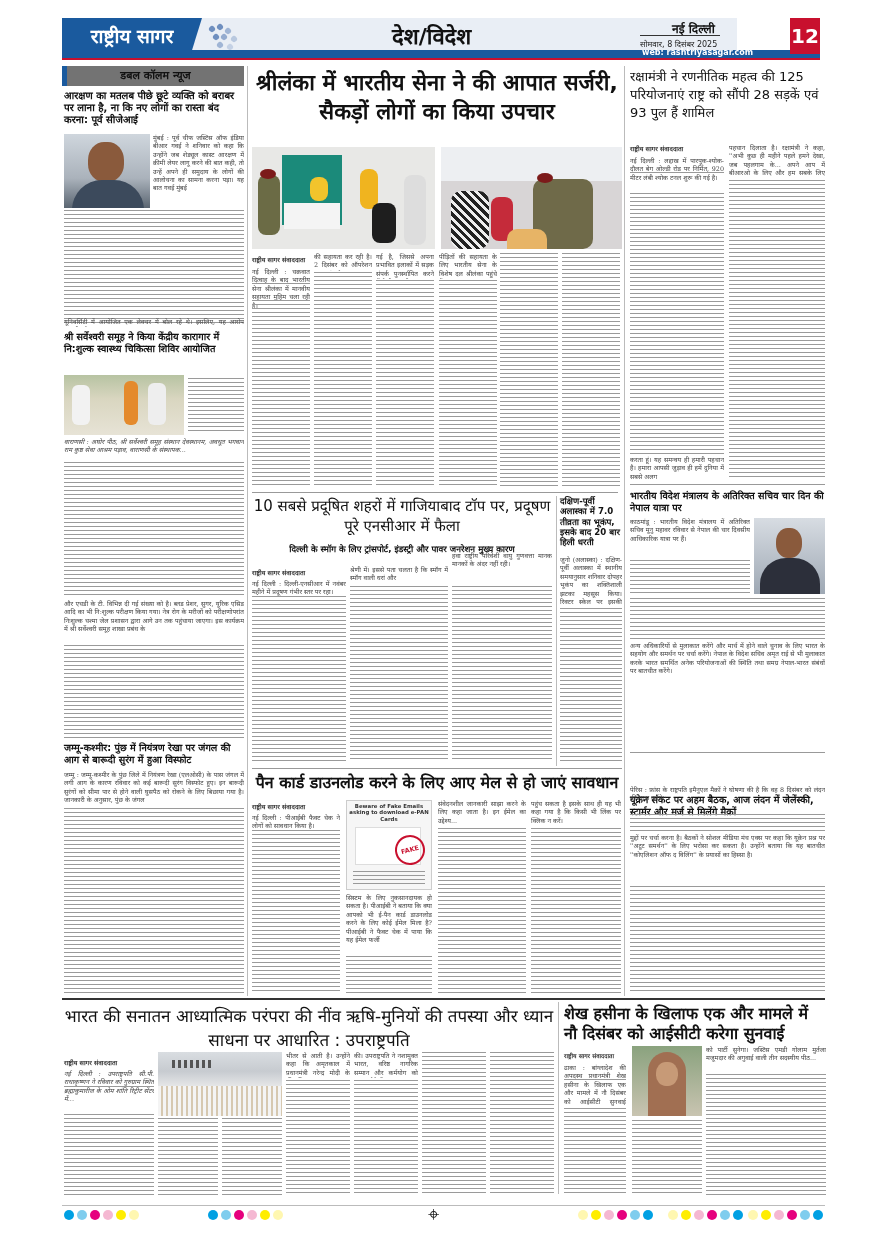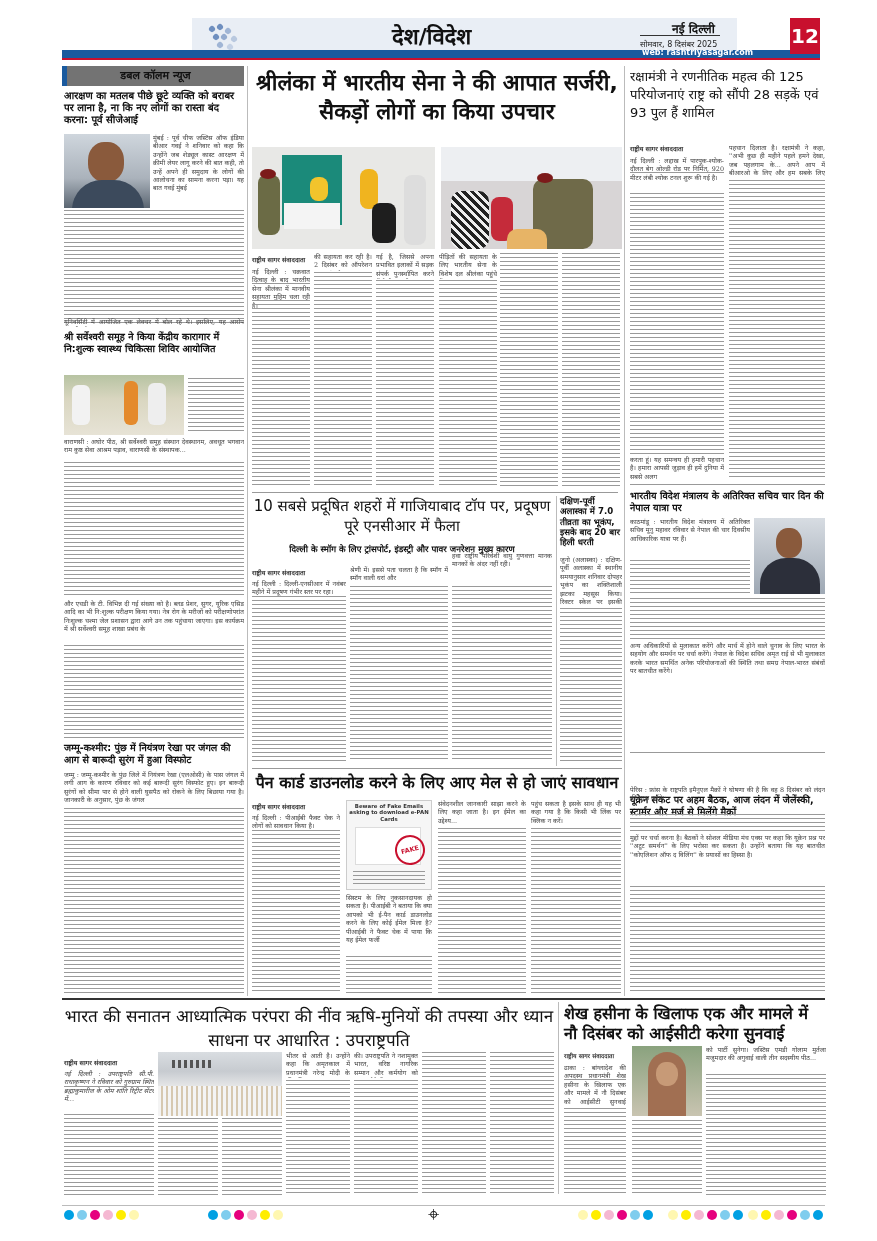--- a/index.html
+++ b/index.html
@@ -28,20 +28,21 @@
   .hrule{background:#999;height:1px;}
   .textlines{background:repeating-linear-gradient(to bottom,#9a9a9a 0 1px,transparent 1px 4px);}
 </style>
 </head>
 <body>
 
 <div id="masthead" class="abs">
   <div id="mast-mid" class="abs"></div>
   <div id="mast-bar" class="abs"></div>
   <div id="mast-redline" class="abs"></div>
+  <div id="mast-brand" class="abs">राष्ट्रीय सागर</div>
   <div id="mast-dots" class="abs">
     <span style="left:2px;top:4px"></span>
       <span style="left:10px;top:2px"></span>
       <span style="left:18px;top:6px;opacity:.6"></span>
     <span style="left:6px;top:12px"></span>
       <span style="left:14px;top:12px;opacity:.7"></span>
       <span style="left:24px;top:14px;opacity:.4"></span>
     <span style="left:10px;top:20px;opacity:.6"></span>
       <span style="left:20px;top:22px;opacity:.3"></span>
   </div>
@@ -65,21 +66,21 @@
 <div class="abs textlines" style="left:64px;top:210px;width:180px;height:116px;"></div>
 <div class="abs body" style="left:64px;top:318px;width:180px;height:9px;">यूनिवर्सिटी में आयोजित एक लेक्चर में बोल रहे थे। इसलिए, यह आरोप तथ्यहीन है।</div>
 
 <div class="abs hd" style="left:64px;top:331px;width:180px;font-size:9.6px;">श्री सर्वेश्वरी समूह ने किया केंद्रीय कारागार में नि:शुल्क स्वास्थ्य चिकित्सा शिविर आयोजित</div>
 <div class="abs photo" style="left:64px;top:375px;width:120px;height:60px;background:linear-gradient(180deg,#b7c3a2 0%,#d9d6c0 40%,#e7e3d6 100%);">
   <div class="abs" style="left:60px;top:6px;width:14px;height:44px;background:#e48a2c;border-radius:6px;"></div>
   <div class="abs" style="left:8px;top:10px;width:18px;height:40px;background:#f2f2f2;border-radius:6px;"></div>
   <div class="abs" style="left:84px;top:8px;width:18px;height:42px;background:#eee;border-radius:6px;"></div>
 </div>
 <div class="abs textlines" style="left:188px;top:378px;width:56px;height:56px;"></div>
-<div class="abs body" style="left:64px;top:438px;width:180px;height:22px;">वाराणसी : अघोर पीठ, श्री सर्वेश्वरी समूह संस्थान देवस्थानम, अवधूत भगवान राम कुष्ठ सेवा आश्रम पड़ाव, वाराणसी के संस्थापक...</div>
+<div class="abs body" style="left:64px;top:438px;width:180px;height:22px;font-style:italic;">वाराणसी : अघोर पीठ, श्री सर्वेश्वरी समूह संस्थान देवस्थानम, अवधूत भगवान राम कुष्ठ सेवा आश्रम पड़ाव, वाराणसी के संस्थापक...</div>
 <div class="abs textlines" style="left:64px;top:462px;width:180px;height:136px;"></div>
 <div class="abs body" style="left:64px;top:600px;width:180px;height:42px;">और एचडी के टी. विभिन्न दी गई संख्या को है। ब्लड प्रेशर, सुगर, यूरिक एसिड आदि का भी नि:शुल्क परीक्षण किया गया। नेत्र रोग के मरीजों को परीक्षणोपरांत निःशुल्क चश्मा जेल प्रशासन द्वारा आगे उन तक पहुंचाया जाएगा। इस कार्यक्रम में श्री सर्वेश्वरी समूह शाखा प्रबंध के</div>
 <div class="abs textlines" style="left:64px;top:645px;width:180px;height:93px;"></div>
 
 <div class="abs hd" style="left:64px;top:742px;width:180px;font-size:9.6px;">जम्मू-कश्मीर: पुंछ में नियंत्रण रेखा पर जंगल की आग से बारूदी सुरंग में हुआ विस्फोट</div>
 <div class="abs body" style="left:64px;top:771px;width:180px;height:34px;">जम्मू : जम्मू-कश्मीर के पुंछ जिले में नियंत्रण रेखा (एलओसी) के पास जंगल में लगी आग के कारण रविवार को कई बारूदी सुरंग विस्फोट हुए। इन बारूदी सुरंगों को सीमा पार से होने वाली घुसपैठ को रोकने के लिए बिछाया गया है। जानकारी के अनुसार, पुंछ के जंगल</div>
 <div class="abs textlines" style="left:64px;top:808px;width:180px;height:186px;"></div>
 
 <div class="abs vrule" style="left:247px;top:66px;height:930px;"></div>
 

